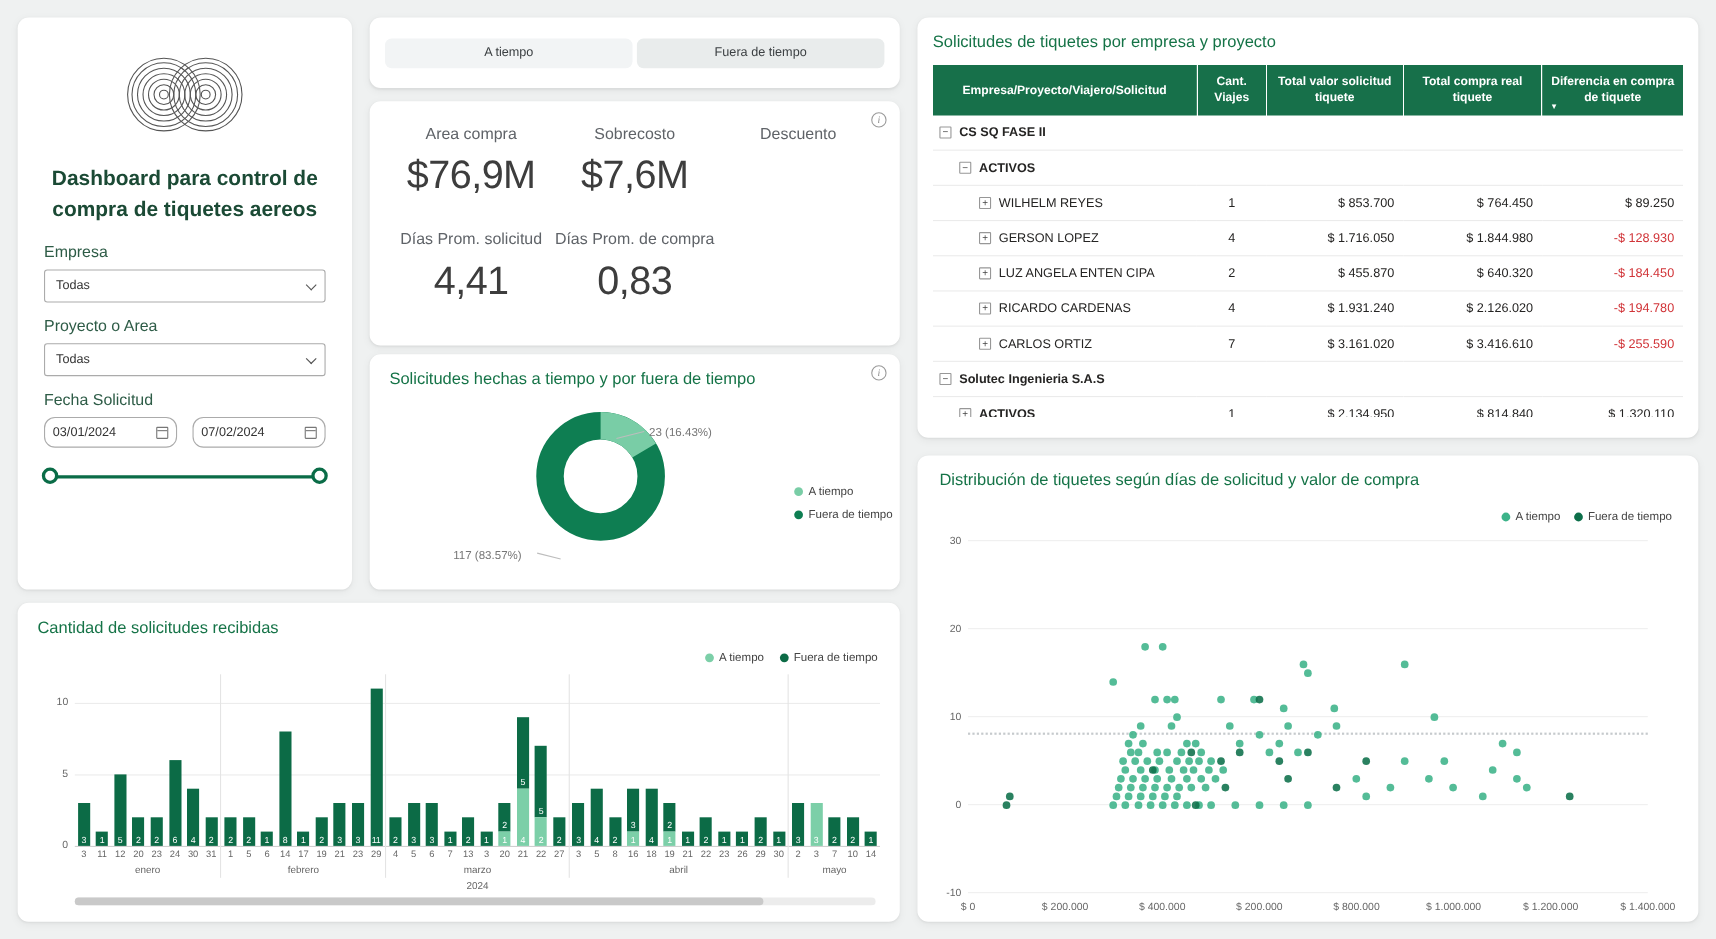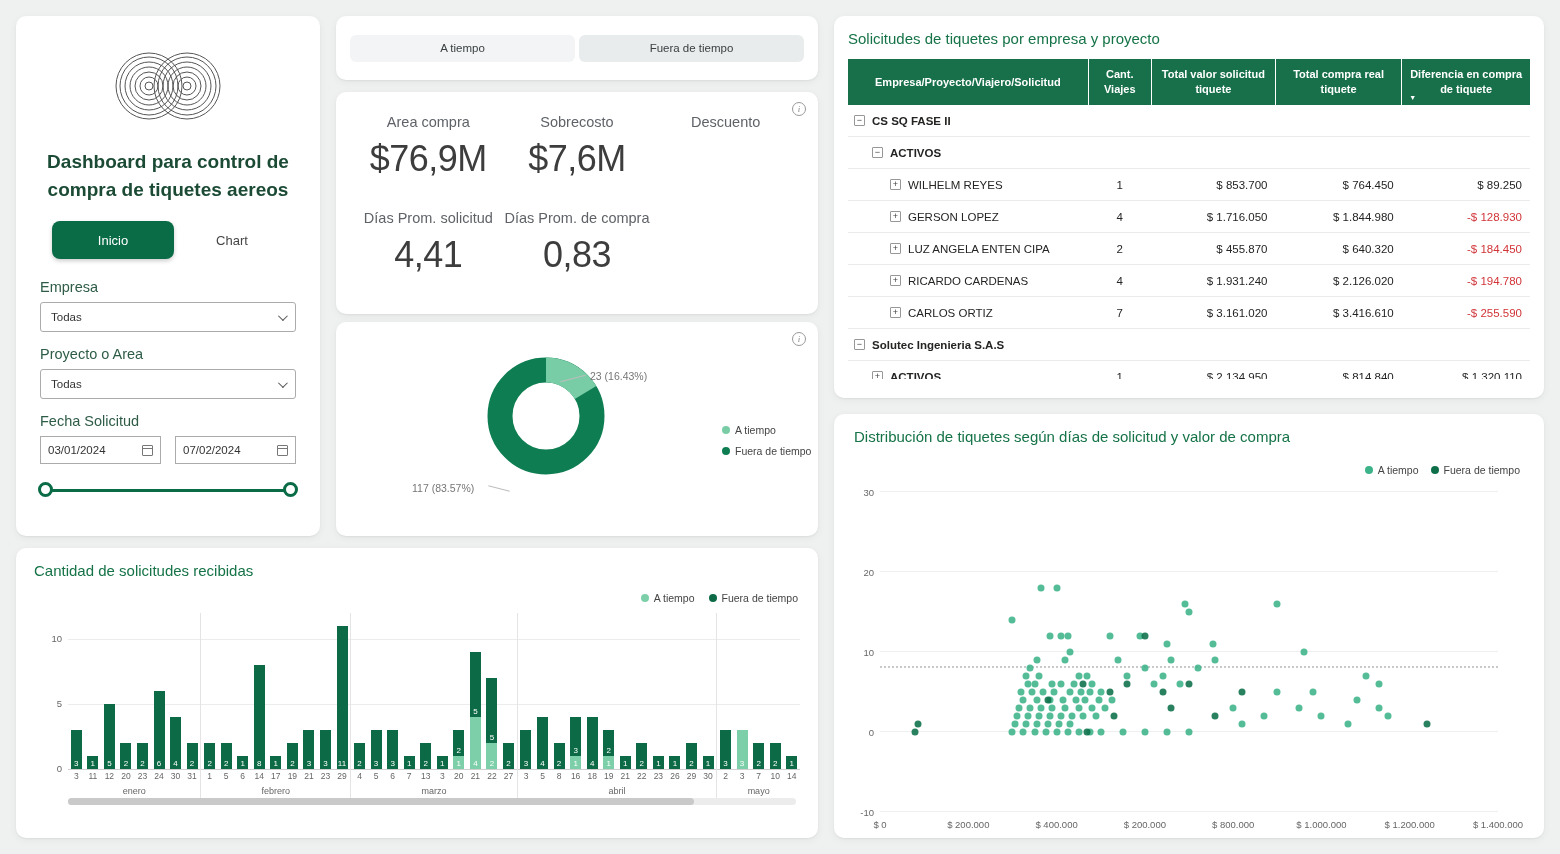--- a/index.html
+++ b/index.html
@@ -34,21 +34,21 @@
   .btn-chart { background:none; border:none; width:104px; height:38px; font-size:13px; color:#454545; font-family:inherit; cursor:pointer; }
   .filter-label { font-size:14.5px; color:#2e5c47; margin:14px 0 7px; }
   .select-box {
     height:30px; border:1px solid #ababab; border-radius:3px; background:#fff;
     display:flex; align-items:center; justify-content:space-between;
     padding:0 10px; font-size:11.5px; color:#333; cursor:pointer;
   }
   .caret { width:7px; height:7px; border-right:1.5px solid #555; border-bottom:1.5px solid #555; transform:rotate(45deg) translateY(-2px); }
   .dates-row { display:flex; justify-content:space-between; gap:14px; }
   .date-box {
-    flex:1; height:28px; border:1px solid #ababab; border-radius:0;
+    flex:1; height:28px; border:1px solid #ababab; border-radius:10px;
     display:flex; align-items:center; justify-content:space-between; padding:0 7px;
     font-size:11.5px; color:#333; cursor:text;
   }
   .cal-icon { width:11px; height:11px; border:1px solid #777; border-radius:1px; position:relative; }
   .cal-icon::before { content:''; position:absolute; left:0; right:0; top:2px; height:1px; background:#777; }
   .slider { position:relative; height:16px; margin-top:18px; }
   .slider-track { position:absolute; left:6px; right:6px; top:6.5px; height:3px; background:#0a6c47; border-radius:2px; }
   .slider-handle { position:absolute; top:0; width:15px; height:15px; border-radius:50%; background:#fff; border:3px solid #0a6c47; cursor:pointer; }
   .slider-handle.left { left:-2px; } .slider-handle.right { right:-2px; }
 
@@ -156,24 +156,20 @@
           <circle cx="78" cy="46" r="9"></circle>
           <circle cx="78" cy="46" r="14"></circle>
         <circle cx="78" cy="46" r="19"></circle>
           <circle cx="78" cy="46" r="24"></circle>
           <circle cx="78" cy="46" r="29"></circle>
         <circle cx="78" cy="46" r="33"></circle>
       </g>
     </svg>
   </div>
   <div class="side-title">Dashboard para control de compra de tiquetes aereos</div>
-  <div class="nav-row">
-    <button class="btn-inicio">Inicio</button>
-    <button class="btn-chart">Chart</button>
-  </div>
   <div class="filter-label">Empresa</div>
   <div class="select-box">
     <span>Todas</span>
     <span class="caret"></span>
   </div>
   <div class="filter-label">Proyecto o Area</div>
   <div class="select-box">
     <span>Todas</span>
     <span class="caret"></span>
   </div>
@@ -220,20 +216,21 @@
     </div>
     <div class="kpi">
       <div class="kpi-label">Días Prom. de compra</div>
       <div class="kpi-value">0,83</div>
     </div>
   </div>
 </div>
 
 <div class="card" id="donut-card">
   <span class="info-icon"></span>
+  <div class="card-title">Solicitudes hechas a tiempo y por fuera de tiempo</div>
   <div class="donut-stage">
     <svg id="donut-svg" width="120" height="120" viewBox="0 0 120 120">
       <circle id="donut-dark" cx="60" cy="60" r="46" fill="none" stroke-width="25" stroke="#0e7e52"></circle>
       <circle id="donut-light" cx="60" cy="60" r="46" fill="none" stroke-width="25" transform="rotate(-90 60 60)" stroke="#79cda6" stroke-dasharray="47.48705791460188 289.02652413026095"></circle>
     </svg>
     <div class="callout-line" style="left:206px; top:42px; width:26px; transform:rotate(-14deg);"></div>
     <div class="callout" style="left:236px; top:34px;">23 (16.43%)</div>
     <div class="callout-line" style="left:134px; top:152px; width:22px; transform:rotate(14deg);"></div>
     <div class="callout" style="left:58px; top:146px;">117 (83.57%)</div>
     <div class="donut-legend">
@@ -579,20 +576,21 @@
               <div class="day">2</div>
               <div class="day">3</div>
               <div class="day">7</div>
               <div class="day">10</div>
               <div class="day">14</div>
             </div>
             <div class="mname">mayo</div>
           </div>
         </div>
       </div>
+    <div class="bars-year">2024</div>
     <div class="bars-scroll">
       <div class="bars-thumb"></div>
     </div>
   </div>
 </div>
 
 <div class="card" id="table-card">
   <div class="card-title">Solicitudes de tiquetes por empresa y proyecto</div>
   <div class="table-wrap">
     <table>

